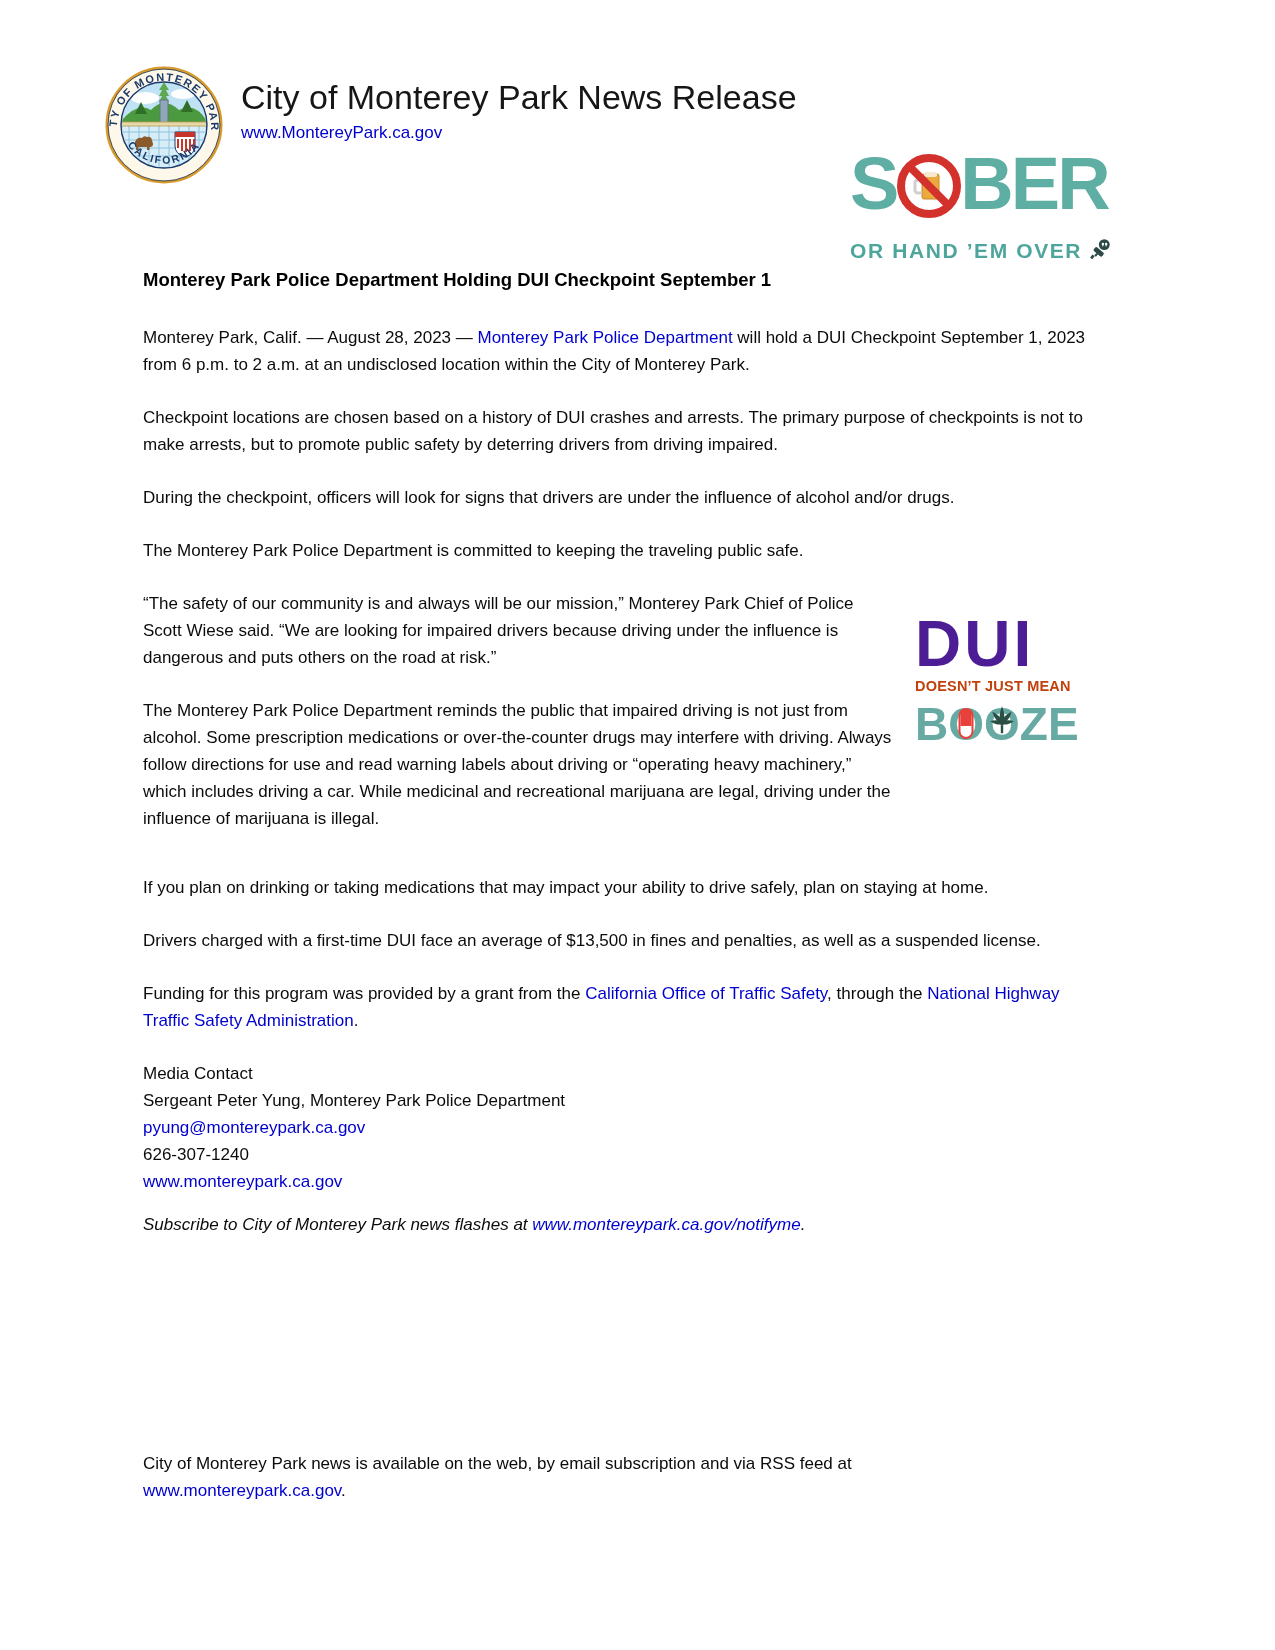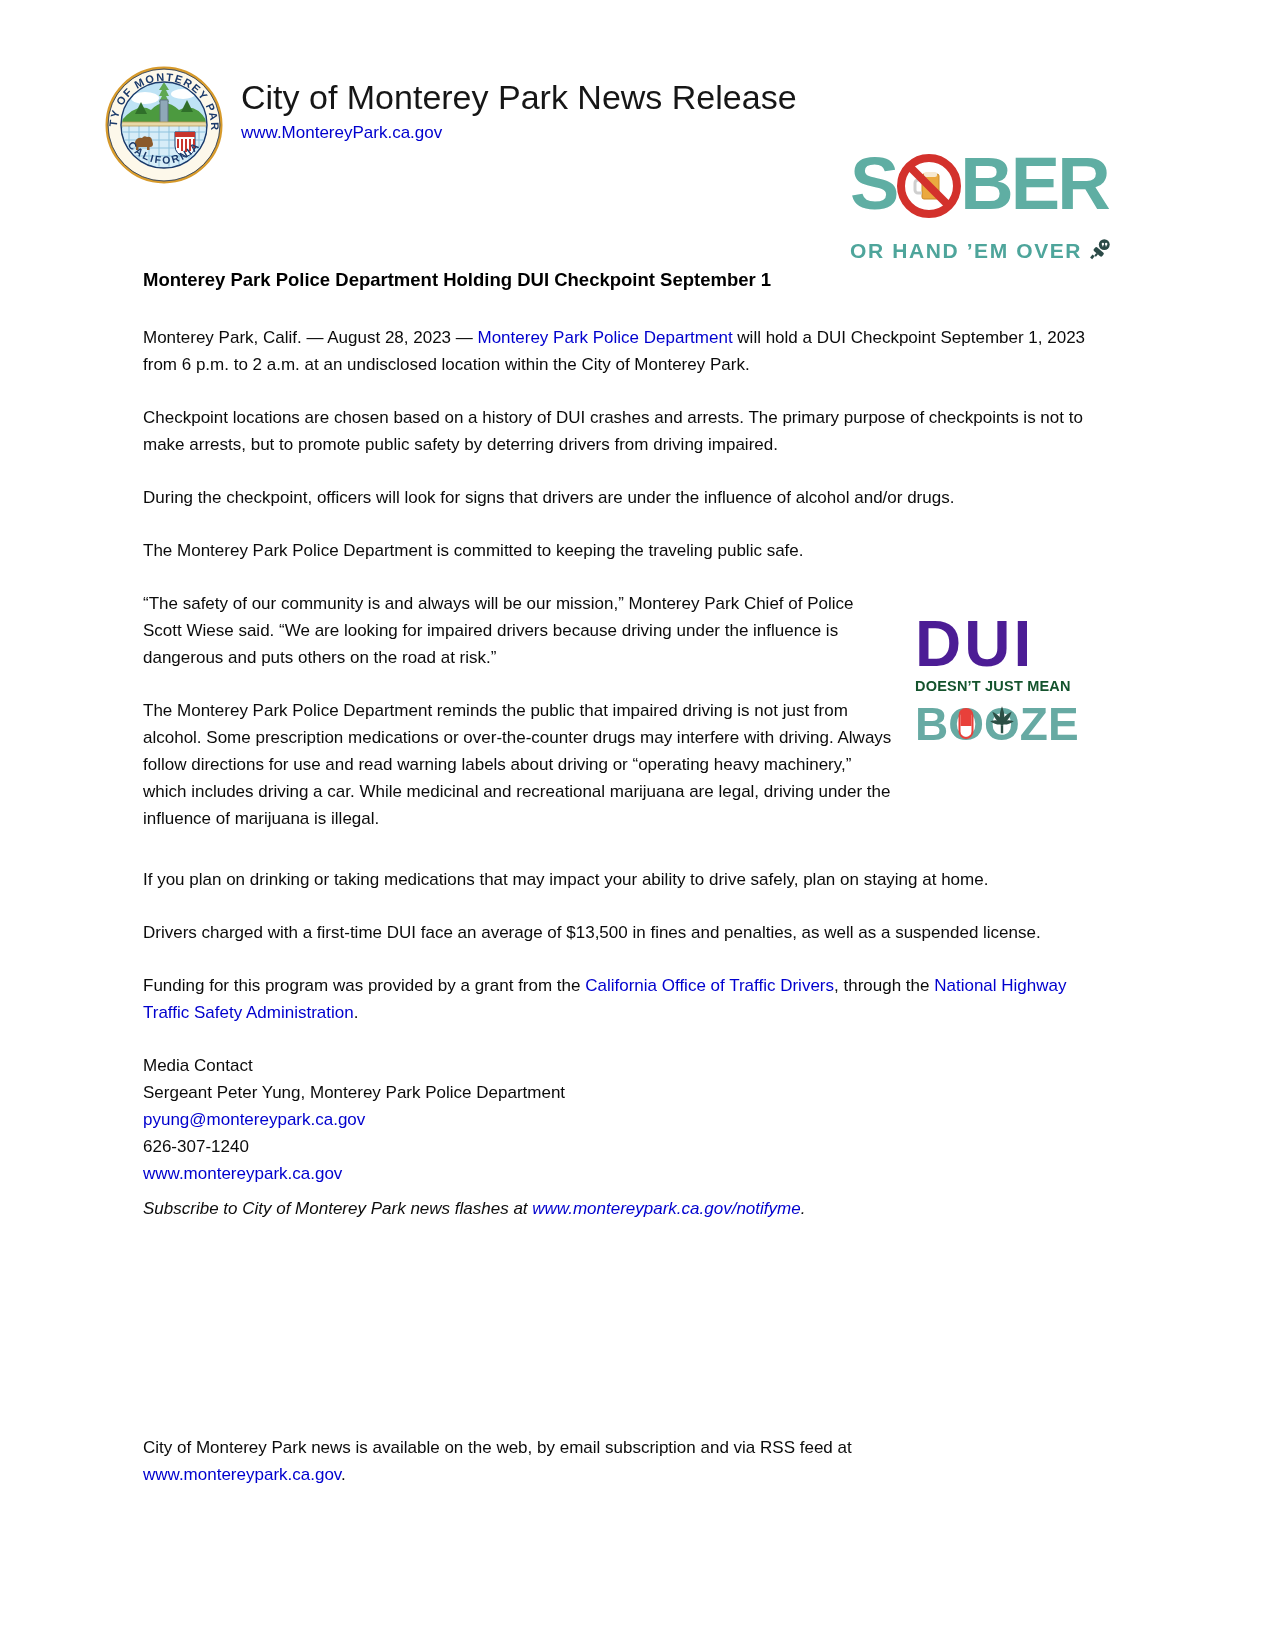--- a/index.html
+++ b/index.html
@@ -25,27 +25,27 @@
   
   .sober { position:absolute; top:150px; left:850px; width:262px; }
   .sober-word { display:flex; align-items:center; font-weight:bold; font-size:74px; line-height:0.9; color:#5FAEA3; letter-spacing:-3px; }
   .nobeer { margin:0 -3px 0 -1px; transform:translateY(2px); }
   .sober-tag { display:flex; align-items:flex-end; margin-top:3px; font-weight:bold; font-size:21px; letter-spacing:1.6px; color:#4EA59B; white-space:nowrap; }
   .keys { margin-left:6px; transform:translateY(8px); }
 
   
   .content { position:absolute; top:268px; left:143px; width:946px; font-size:17px; line-height:27px; color:#0b0b0b; }
   .headline { font-size:18.5px; font-weight:bold; margin:0 0 32px 0; line-height:24px; color:#000; }
-  .content p { margin:8px 0 26px 0; }
+  .content p { margin:16px 0 26px 0; }
 
   
   .wrap-block::after { content:""; display:block; clear:both; }
   .dui-float { float:right; width:174px; margin:28px 0 60px 22px; text-align:left; }
   .dui-word { font-weight:bold; font-size:64px; line-height:0.82; letter-spacing:3px; color:#4c1d95; }
-  .dui-sub { font-weight:bold; font-size:14.5px; letter-spacing:0.2px; color:#14532d; margin-top:3px; white-space:nowrap; }
+  .dui-sub { font-weight:bold; font-size:14.5px; letter-spacing:0.2px; color:#c2410c; margin-top:3px; white-space:nowrap; }
   .booze { display:flex; font-weight:bold; font-size:46px; line-height:1; color:#67AAA3; letter-spacing:0; margin-top:1px; }
   .booze .o { position:relative; display:inline-block; }
   .pill { position:absolute; left:50%; top:50%; transform:translate(-50%,-52%); width:15px; height:31px;
           border-radius:9px; background:linear-gradient(#E8403A 0 58%, #ffffff 58% 100%); border:2px solid #E8403A; }
   .leaf { position:absolute; left:50%; top:50%; transform:translate(-50%,-52%); }
 
   
   .mc-heading { font-weight:normal; margin:6px 0 0 0; }
   .mc-line { line-height:27px; }
   .subscribe { margin-top:30px;font-style:italic; }
@@ -172,21 +172,21 @@
 
       <p>“The safety of our community is and always will be our mission,” Monterey Park Chief of Police Scott Wiese said. “We are looking for impaired drivers because driving under the influence is dangerous and puts others on the road at risk.”</p>
 
       <p>The Monterey Park Police Department reminds the public that impaired driving is not just from alcohol. Some prescription medications or over-the-counter drugs may interfere with driving. Always follow directions for use and read warning labels about driving or “operating heavy machinery,” which includes driving a car. While medicinal and recreational marijuana are legal, driving under the influence of marijuana is illegal.</p>
     </div>
 
     <p>If you plan on drinking or taking medications that may impact your ability to drive safely, plan on staying at home.</p>
 
     <p>Drivers charged with a first-time DUI face an average of $13,500 in fines and penalties, as well as a suspended license.</p>
 
-    <p><span>Funding for this program was provided by a grant from the </span><a class="lnk">California Office of Traffic Drivers</a><span>, through the </span><a class="lnk">National Highway Traffic Safety Administration</a><span>.</span></p>
+    <p><span>Funding for this program was provided by a grant from the </span><a class="lnk">California Office of Traffic Safety</a><span>, through the </span><a class="lnk">National Highway Traffic Safety Administration</a><span>.</span></p>
 
     <div>
       <div class="mc-line mc-heading">Media Contact</div>
       <div class="mc-line">Sergeant Peter Yung, Monterey Park Police Department</div>
       <div class="mc-line"><a class="lnk">pyung@montereypark.ca.gov</a></div>
       <div class="mc-line">626-307-1240</div>
       <div class="mc-line"><a class="lnk">www.montereypark.ca.gov</a></div>
     </div>
 
     <p class="subscribe"><span>Subscribe to City of Monterey Park news flashes at </span><a class="lnk">www.montereypark.ca.gov/notifyme</a><span>.</span></p>

